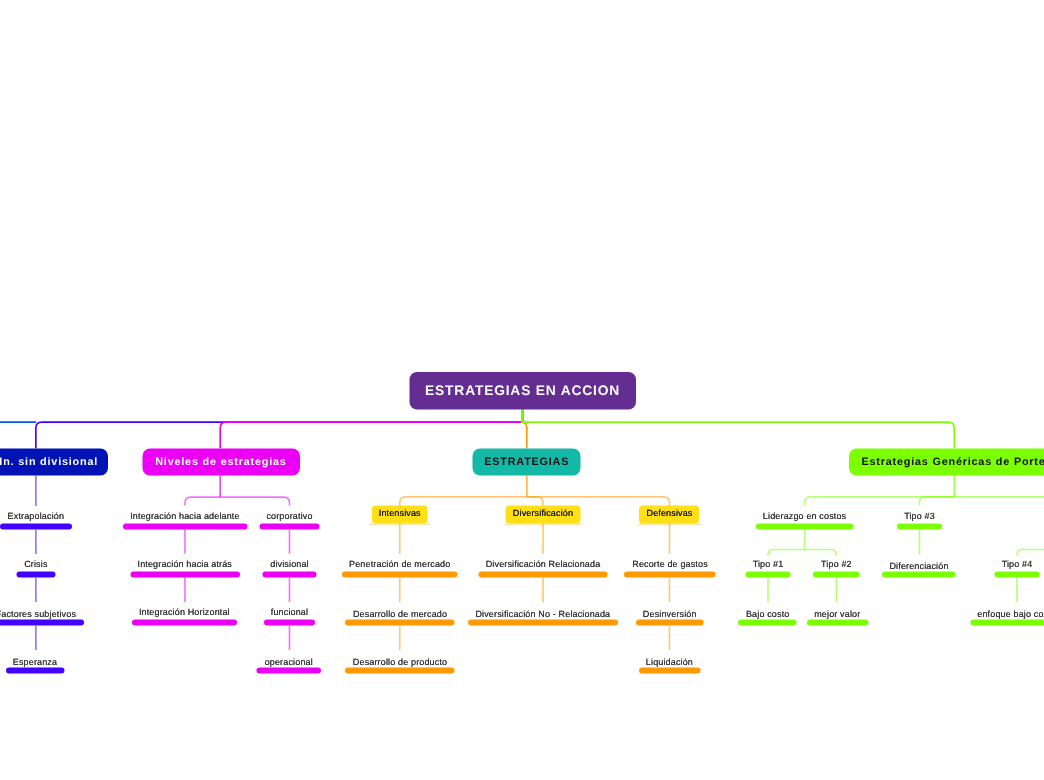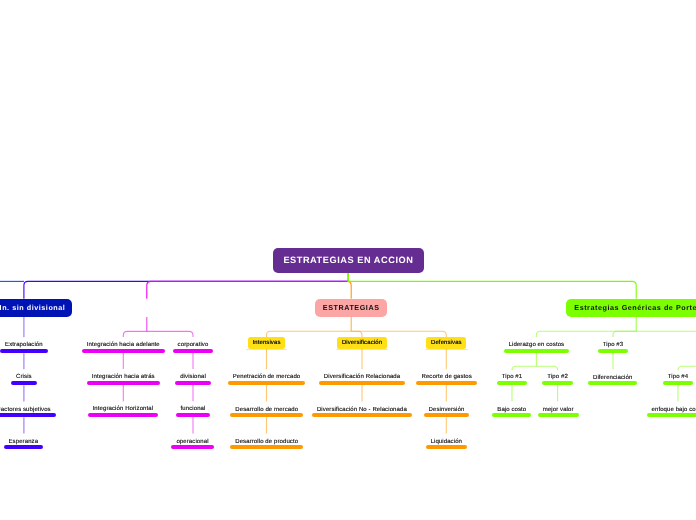--- a/index.html
+++ b/index.html
@@ -101,20 +101,23 @@
       <span class="bar" style="width: 25.6px; background: rgb(68, 0, 255);"></span>
     </div>
     <div class="leaf" style="left: -96.1px; top: 406.5px;">
       <span class="lbl">Factores subjetivos</span>
       <span class="bar" style="width: 63.6px; background: rgb(68, 0, 255);"></span>
     </div>
     <div class="leaf" style="left: -96.7px; top: 438.5px;">
       <span class="lbl">Esperanza</span>
       <span class="bar" style="width: 39.6px; background: rgb(68, 0, 255);"></span>
     </div>
+    <div class="pill lvl1" style="left: 94.5px; top: 298.8px; width: 105.6px; height: 18.2px; background: rgb(236, 0, 245); color: rgb(255, 255, 255);">
+      <span>Niveles de estrategias</span>
+    </div>
     <div class="leaf" style="left: 3.3px; top: 342.1px;">
       <span class="lbl">Integración hacia adelante</span>
       <span class="bar" style="width: 83px; background: rgb(236, 0, 245);"></span>
     </div>
     <div class="leaf" style="left: 3.2px; top: 374.2px;">
       <span class="lbl">Integración hacia atrás</span>
       <span class="bar" style="width: 73px; background: rgb(236, 0, 245);"></span>
     </div>
     <div class="leaf" style="left: 2.9px; top: 406.4px;">
       <span class="lbl">Integración Horizontal</span>
@@ -129,21 +132,21 @@
       <span class="bar" style="width: 35.7px; background: rgb(236, 0, 245);"></span>
     </div>
     <div class="leaf" style="left: 73px; top: 406.4px;">
       <span class="lbl">funcional</span>
       <span class="bar" style="width: 34.9px; background: rgb(236, 0, 245);"></span>
     </div>
     <div class="leaf" style="left: 72.5px; top: 438.5px;">
       <span class="lbl">operacional</span>
       <span class="bar" style="width: 42.1px; background: rgb(236, 0, 245);"></span>
     </div>
-    <div class="pill lvl1" style="left: 315.4px; top: 298.8px; width: 71.6px; height: 18.2px; background: #fca5a5; color: rgb(17, 17, 17);">
+    <div class="pill lvl1" style="left: 315.4px; top: 298.8px; width: 71.6px; height: 18.2px; background: #14b8a6; color: rgb(17, 17, 17);">
       <span>ESTRATEGIAS</span>
     </div>
     <div class="pill-halo" style="left: 246.3px; top: 348.6px; width: 40.4px; background: rgb(255, 153, 0);"></div>
     <div class="pill lvl2" style="left: 247.8px; top: 337.4px; width: 37.4px; height: 11.6px; background: rgb(255, 224, 23); color: rgb(26, 26, 26);">
       <span>Intensivas</span>
     </div>
     <div class="leaf" style="left: 146.5px; top: 374.4px;">
       <span class="lbl">Penetración de mercado</span>
       <span class="bar" style="width: 77.6px; background: rgb(255, 153, 0);"></span>
     </div>

